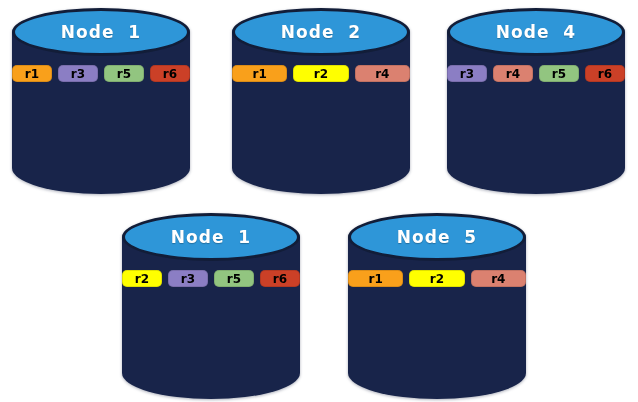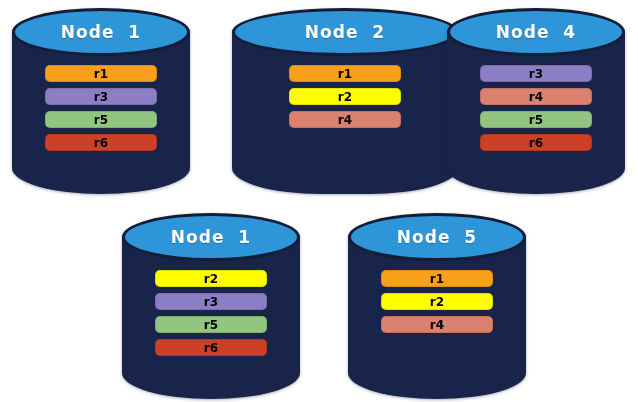--- a/index.html
+++ b/index.html
@@ -15,21 +15,21 @@
     background: #FFFFFF;
     overflow: hidden;
   }
   .cylinder {
     position: absolute;
     width: 178px;
     height: 186px;
     filter: drop-shadow(0 1px 1.5px rgba(20,30,60,0.35));
   }
   .pos-0 { left: 12px;  top: 8px; }
-  .pos-1 { left: 232px; top: 8px; padding-left: 48px; }
+  .pos-1 { left: 232px; top: 8px; }
   .pos-2 { left: 447px; top: 8px; }
   .pos-3 { left: 122px; top: 213px; }
   .pos-4 { left: 348px; top: 213px; text-align: center; }
 
   .cyl-body {
     position: absolute;
     left: 0; right: 0;
     top: 24px; bottom: 0;
     background: #18244A;
     border-radius: 0 0 89px 89px / 0 0 26px 26px;
@@ -53,21 +53,21 @@
     font-weight: bold;
     letter-spacing: 1px;
     white-space: pre;
     text-shadow: 0 1px 1px rgba(0,0,0,0.25);
   }
   .bars {
     position: absolute;
     top: 57px;
     left: 0; right: 0;
     display: flex;
-    flex-direction: column;
+    flex-direction: row;
     align-items: center;
     gap: 6px;
   }
   .replica-bar {
     width: 112px;
     height: 17px;
     border-radius: 5px;
     display: flex;
     align-items: center;
     justify-content: center;

